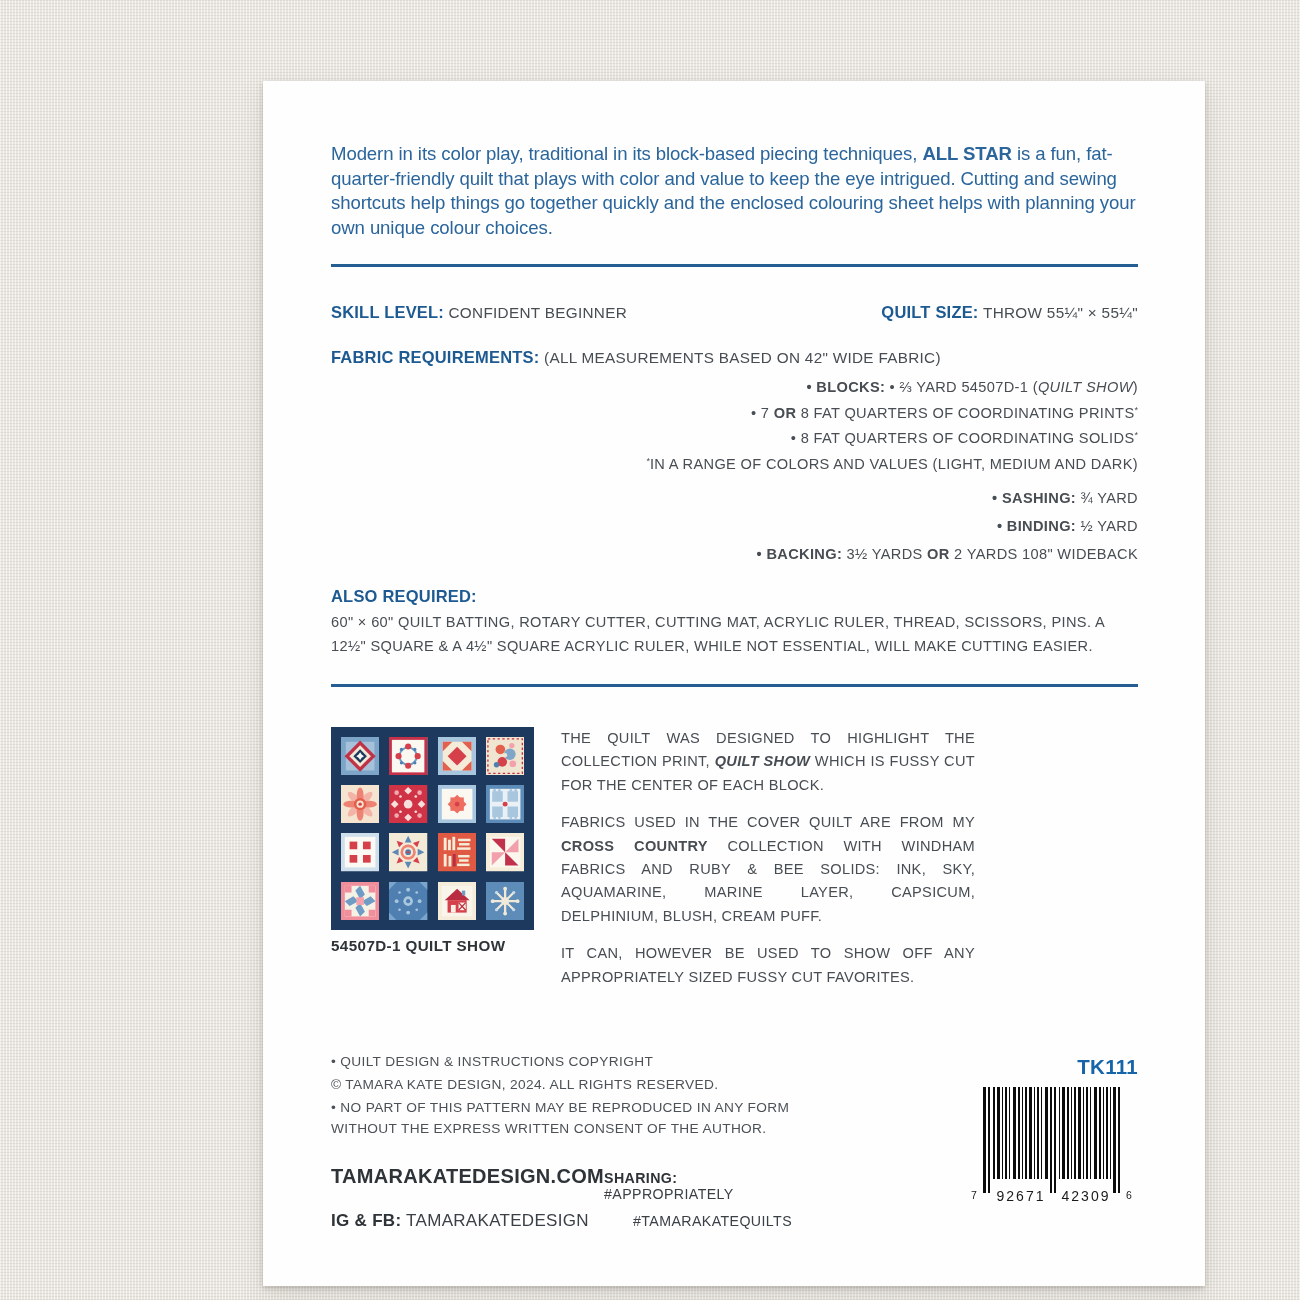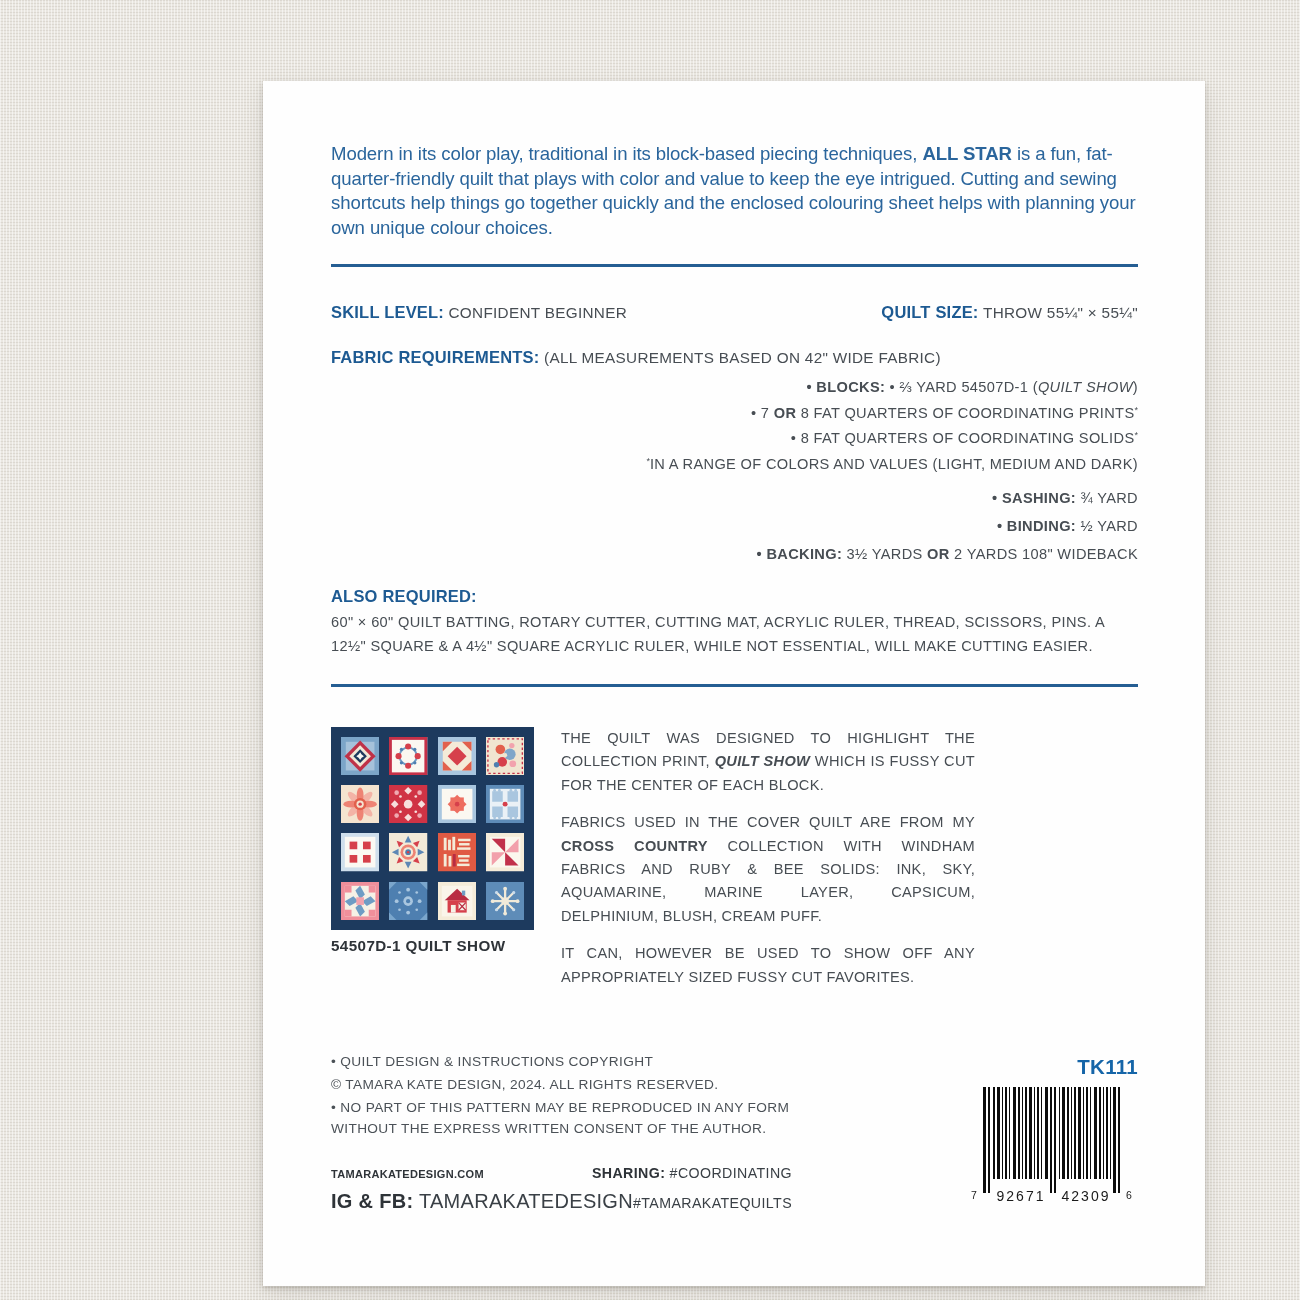--- a/index.html
+++ b/index.html
@@ -47,22 +47,22 @@
   .about{margin-left:27px;width:414px;}
   .about p{margin:0 0 14px 0;font-size:14.6px;line-height:23.4px;color:#474d53;
            letter-spacing:.3px;text-align:justify;}
   
   .bottom{margin-top:47px;display:flex;justify-content:space-between;}
   .bottom-left{width:461px;}
   .legal-1{font-size:15.6px;color:#41474d;letter-spacing:.3px;line-height:23px;}
   .legal{font-size:13.7px;color:#4b5157;letter-spacing:.35px;line-height:21.3px;margin-top:1.5px;}
   .site-rows{margin-top:25px;}
   .srow{display:flex;justify-content:space-between;align-items:baseline;margin-top:9px;}
-  .site{font-size:11px;font-weight:700;color:#2e3338;letter-spacing:.3px;text-align:center;}
-  .ig{font-size:20px;color:#3a4046;letter-spacing:.3px;}
+  .site{font-size:20px;font-weight:700;color:#2e3338;letter-spacing:.3px;text-align:center;}
+  .ig{font-size:17px;color:#3a4046;letter-spacing:.3px;}
   .ig b{color:#2e3338;}
   .share{font-size:14.2px;color:#3a4046;letter-spacing:.4px;}
   .share b{color:#2e3338;}
   .bottom-right{width:173px;flex:none;text-align:right;}
   .sku{font-size:20.5px;font-weight:700;color:#1565a8;letter-spacing:.3px;margin:5px 0 8px 0;}
   .sup{font-size:.62em;vertical-align:.5em;letter-spacing:0;}
   b,.b{font-weight:700;}
 </style>
 </head>
 <body>
@@ -372,21 +372,21 @@
   </div>
 
   <div class="bottom">
     <div class="bottom-left">
       <div class="legal">• QUILT DESIGN &amp; INSTRUCTIONS COPYRIGHT</div>
       <div class="legal">© TAMARA KATE DESIGN, 2024. ALL RIGHTS RESERVED.</div>
       <div class="legal">• NO PART OF THIS PATTERN MAY BE REPRODUCED IN ANY FORM WITHOUT THE EXPRESS WRITTEN CONSENT OF THE AUTHOR.</div>
       <div class="site-rows">
         <div class="srow">
           <span class="site">TAMARAKATEDESIGN.COM</span>
-          <span class="share"><b>SHARING:</b><span> #COORDINATING</span></span>
+          <span class="share"><b>SHARING:</b><span> #APPROPRIATELY</span></span>
         </div>
         <div class="srow">
           <span class="ig"><b>IG &amp; FB:</b><span> TAMARAKATEDESIGN</span></span>
           <span class="share">#TAMARAKATEQUILTS</span>
         </div>
       </div>
     </div>
     <div class="bottom-right">
       <div class="sku">TK111</div>
       <svg id="barcode" width="173" height="122" viewBox="0 0 173 122">

